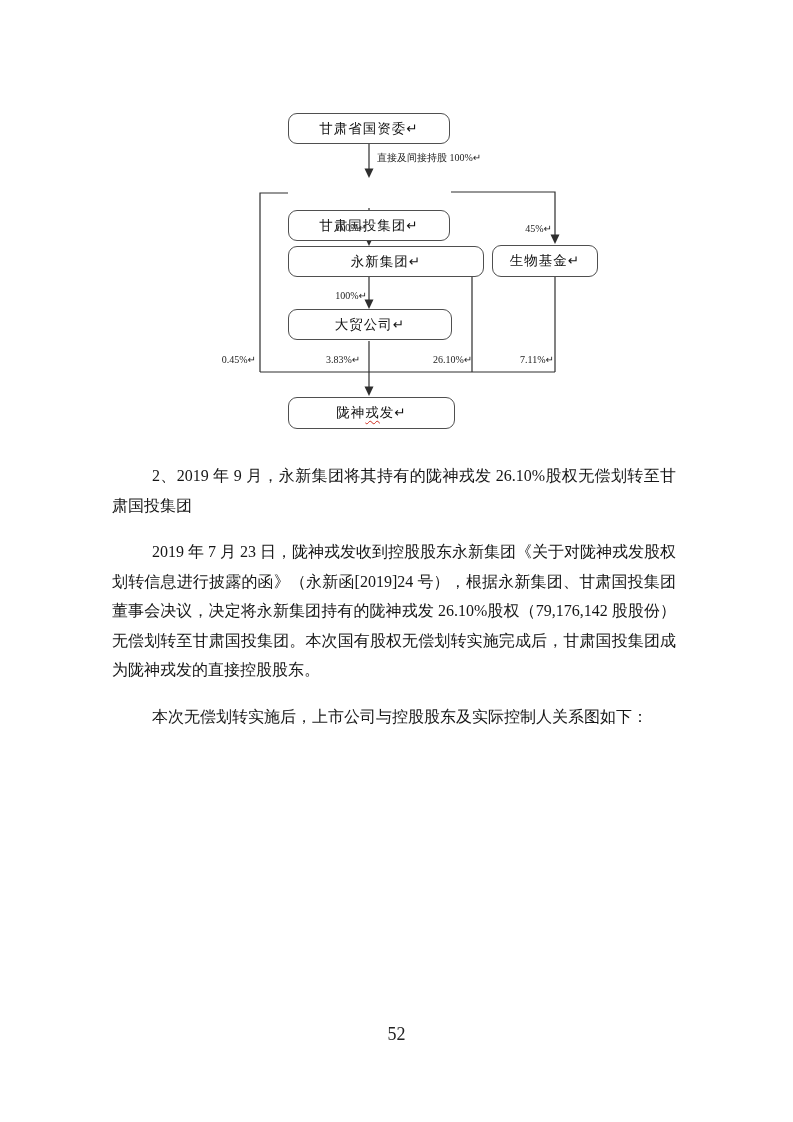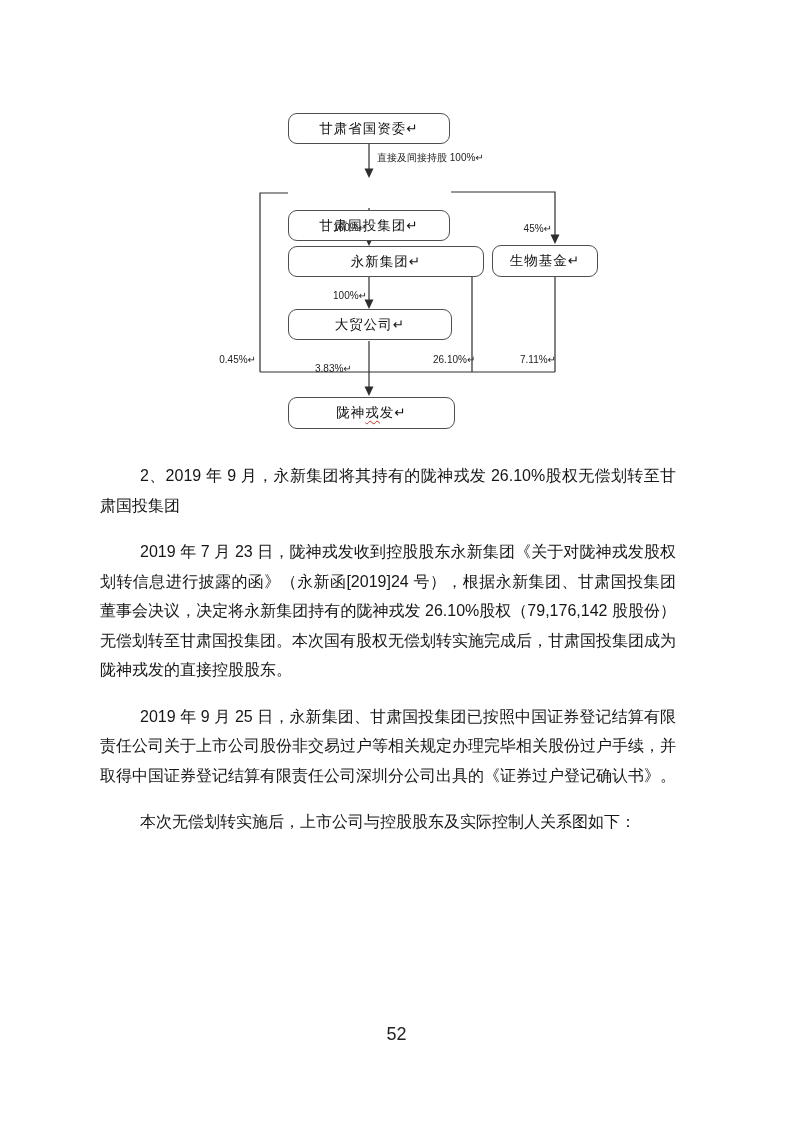--- a/index.html
+++ b/index.html
@@ -1,18 +1,18 @@
 <!DOCTYPE html>
 <html><head>
 <meta charset="utf-8">
 <style>
   html,body { margin:0; padding:0; background:#ffffff; }
   .page {
     position:relative; width:793px; height:1122px; background:#ffffff;
-    font-family:Liberation Sans, sans-serif; color:#1c1c1c;
+    font-family:Liberation Serif, serif; color:#1c1c1c;
     overflow:hidden;
   }
   
   .chart { position:absolute; left:0; top:0; width:793px; height:445px; }
   .chart svg { position:absolute; left:0; top:0; }
   .node {
     position:absolute; border:1.2px solid #4f4f4f; border-radius:9px;
     background:#fff; display:flex; align-items:center; justify-content:center;
     font-size:13.5px; letter-spacing:1px; color:#111; white-space:nowrap;
     box-sizing:border-box;
@@ -25,21 +25,21 @@
   .wavy {
     text-decoration:underline; text-decoration-style:wavy;
     text-decoration-color:#cc2b1d; text-decoration-thickness:1px;
     text-underline-offset:3px;
   }
   
   .content {
     position:absolute; left:100px; top:461px; width:576px;
     font-size:16px; line-height:29.5px; text-align:justify; color:#161616;
   }
-  .content p { margin:0 0 17px 0; text-indent:40px; }
+  .content p { margin:0 0 17px 12px; text-indent:40px; }
   
   .page-num {
     position:absolute; left:0; right:0; top:1024px; text-align:center;
     font-size:18px; color:#222;
   }
 </style>
 </head>
 <body>
 
 <div class="page">
@@ -94,29 +94,28 @@
     <div class="edge-label" style="left:377px; top:152px;">直接及间接持股 100%↵</div>
 
     <div class="edge-label r" style="left:327px; top:222px; width:40px;">100%↵</div>
 
     <div class="edge-label r" style="left:512px; top:212px; width:40px;margin-top:11px;">45%↵</div>
 
     <div class="edge-label r" style="left:327px; top:290px; width:40px;">100%↵</div>
 
     <div class="edge-label r" style="left:216px; top:354px; width:40px;">0.45%↵</div>
 
-    <div class="edge-label" style="left:315px; top:354px;margin-top:9px;">3.83%↵</div>
+    <div class="edge-label" style="left:326px; top:354px;">3.83%↵</div>
 
     <div class="edge-label" style="left:433px; top:354px;">26.10%↵</div>
 
     <div class="edge-label" style="left:520px; top:354px;">7.11%↵</div>
   </div>
 
   <div class="content">
     <p>2、2019 年 9 月，永新集团将其持有的陇神戎发 26.10%股权无偿划转至甘肃国投集团</p>
     <p>2019 年 7 月 23 日，陇神戎发收到控股股东永新集团《关于对陇神戎发股权划转信息进行披露的函》（永新函[2019]24 号），根据永新集团、甘肃国投集团董事会决议，决定将永新集团持有的陇神戎发 26.10%股权（79,176,142 股股份）无偿划转至甘肃国投集团。本次国有股权无偿划转实施完成后，甘肃国投集团成为陇神戎发的直接控股股东。</p>
-    <p>2019 年 9 月 25 日，永新集团、甘肃国投集团已按照中国证券登记结算有限责任公司关于上市公司股份非交易过户等相关规定办理完毕相关股份过户手续，并取得中国证券登记结算有限责任公司深圳分公司出具的《证券过户登记确认书》。</p>
     <p>本次无偿划转实施后，上市公司与控股股东及实际控制人关系图如下：</p>
   </div>
 
   <div class="page-num">52</div>
 
 </div>
 
 </body></html>

